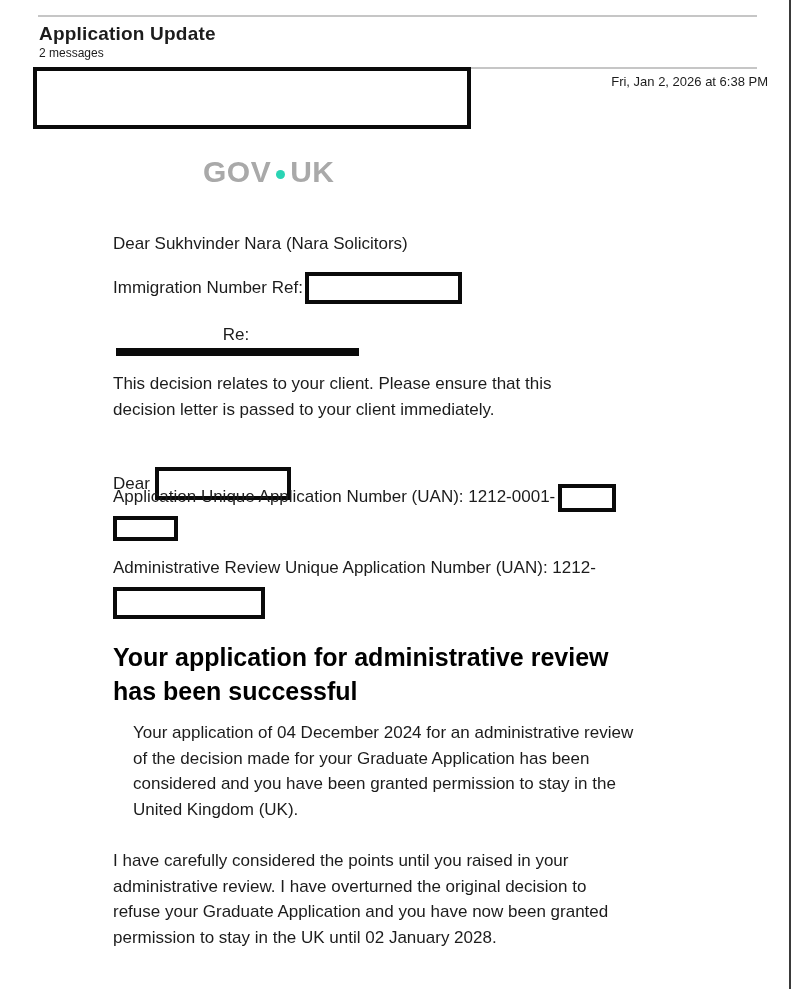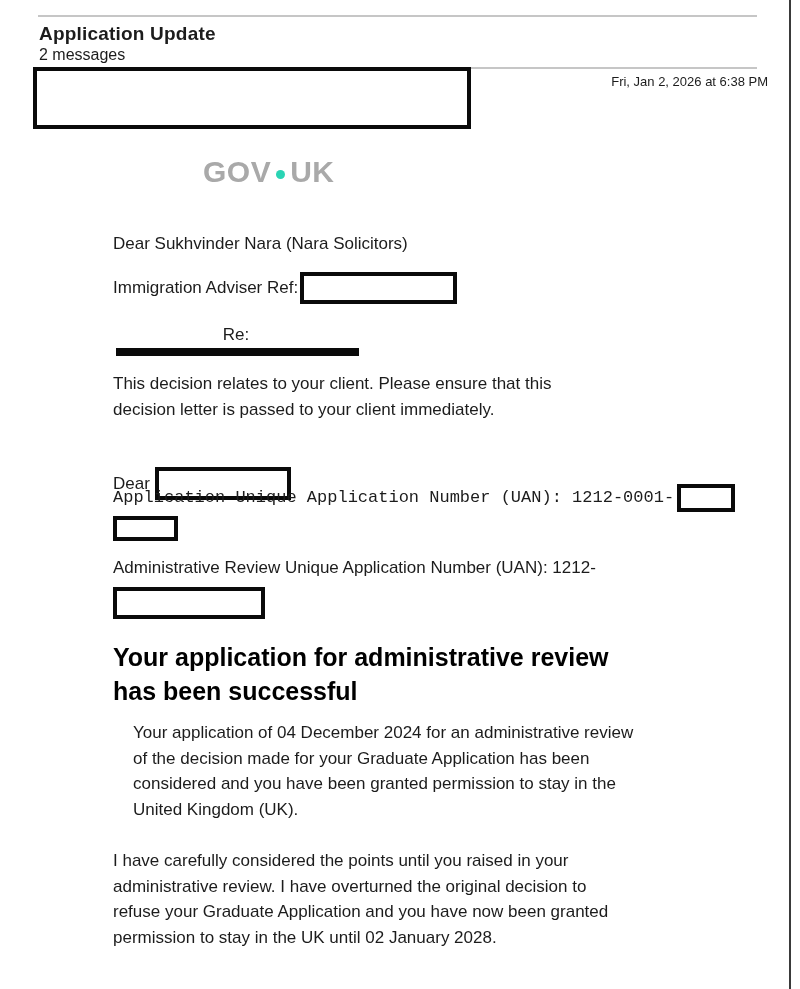--- a/index.html
+++ b/index.html
@@ -15,21 +15,21 @@
     position:absolute;top:0;left:789px;width:2px;height:989px;
     background:#3a3a3a;
   }
   .rule{position:absolute;left:38px;width:719px;height:2px;background:#c6c6c6;}
   .rule1{top:15px;}
   .rule2{top:67px;}
   .subject{
     position:absolute;left:39px;top:23px;
     font-size:19px;font-weight:700;letter-spacing:.2px;
   }
-  .msg-count{position:absolute;left:39px;top:46px;font-size:16px;text-align:right;}
+  .msg-count{position:absolute;left:39px;top:46px;font-size:12px;text-align:right;}
   .date{position:absolute;right:32px;top:74px;font-size:13px;white-space:nowrap;}
   .redact{
     background:#ffffff;border:4px solid #0a0a0a;box-sizing:border-box;
   }
   .sender-box{position:absolute;left:33px;top:67px;width:438px;height:62px;z-index:2;}
   .govuk{
     position:absolute;left:155px;top:155px;
     display:flex;align-items:center;
     font-size:30px;font-weight:700;letter-spacing:.5px;color:#a9a9a9;margin-left:48px;
   }
@@ -42,21 +42,21 @@
   .line{font-size:17px;line-height:25.5px;}
   .flex-row{display:flex;align-items:center;}
   .row-adviser{top:272px;height:32px;}
   .row-adviser .redact{width:157px;height:32px;margin-left:2px;}
   .row-re{top:322px;height:30px;flex-direction:column;}
   .row-re .redact{width:243px;height:30px;margin-left:3px;}
   .para-decision{top:371px;}
   .row-dear2{top:439px;height:33px;margin-top:28px;}
   .row-dear2 .redact{width:136px;height:33px;margin-left:5px;}
   .uan-block{top:484px;}
-  .uan-row1{display:flex;align-items:center;height:28px;font-family:Liberation Mono, monospace;}
+  .uan-row1{display:flex;height:28px;}
   .uan-row1 .redact{width:58px;height:28px;margin-left:3px;}
   .uan-row2-box{width:65px;height:25px;margin-top:4px;}
   .ar-block{top:556px;}
   .ar-block .line{line-height:24px;}
   .ar-box{width:152px;height:32px;margin-top:7px;}
   .heading{
     top:640px;
     font-size:25px;font-weight:700;line-height:34px;color:#000000;
   }
   .para1{top:720px;margin-left:20px;}
@@ -85,21 +85,21 @@
     <span>GOV</span>
     <span class="govuk-dot"></span>
     <span>UK</span>
   </div>
 
   <div class="body-col">
 
     <div class="b-abs line line-dear">Dear Sukhvinder Nara (Nara Solicitors)</div>
 
     <div class="b-abs flex-row row-adviser">
-      <span class="line">Immigration Adviser Ref:</span>
+      <span class="line">Immigration Number Ref:</span>
       <span class="redact"></span>
     </div>
 
     <div class="b-abs flex-row row-re">
       <span class="line">Re:</span>
       <span class="redact"></span>
     </div>
 
     <div class="b-abs para-decision">
       <div class="line">This decision relates to your client. Please ensure that this</div>

